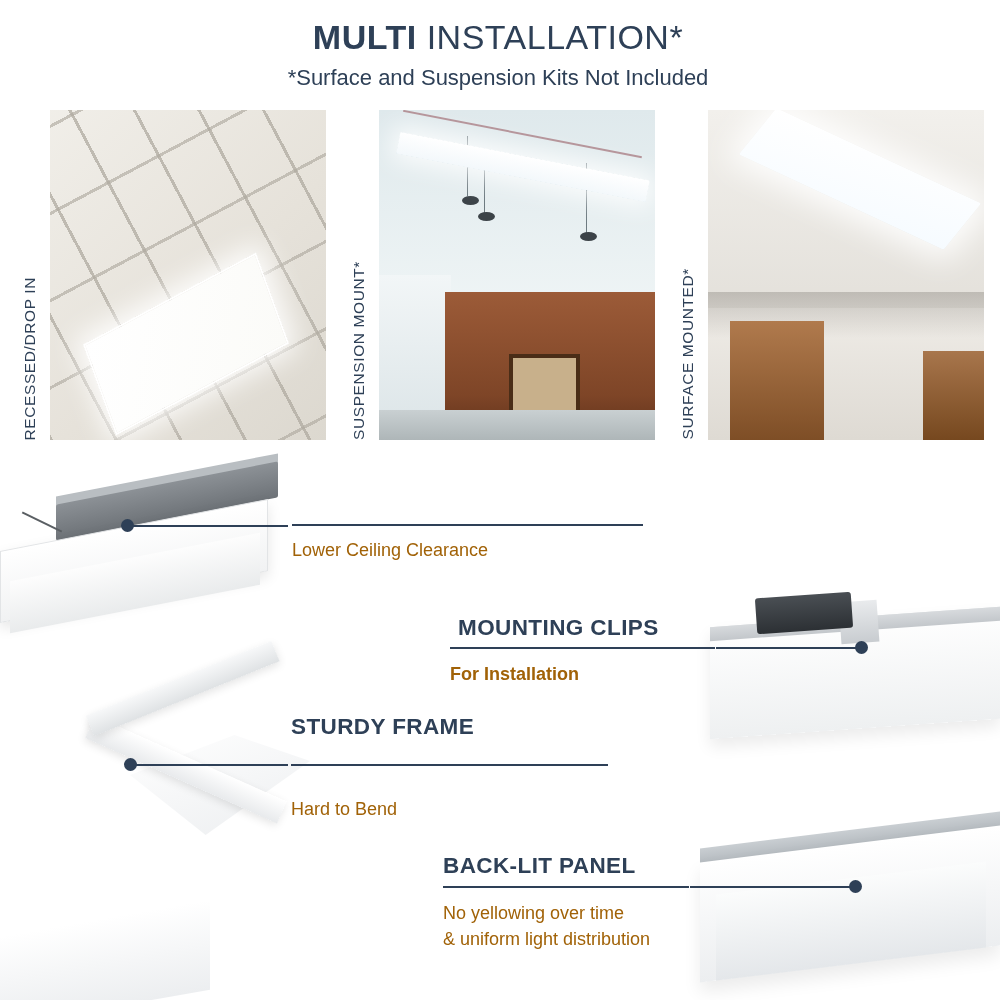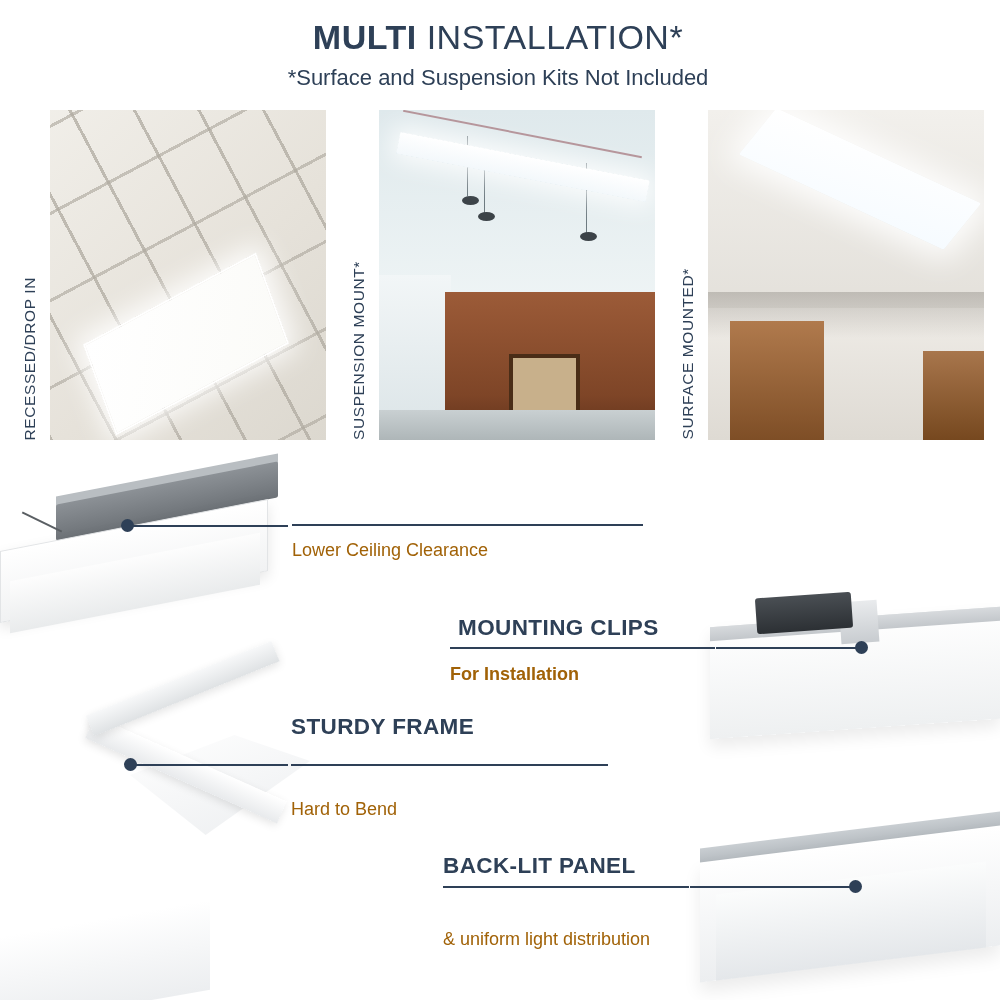--- a/index.html
+++ b/index.html
@@ -374,17 +374,18 @@
     <div class="dot-marker" style="left:124px; top:303px;"></div>
     <div class="leader" style="left:131px; top:309px; width:157px;"></div>
     <div class="feat-title" style="left:291px; top:259px;">STURDY FRAME</div>
     <div class="rule" style="left:291px; top:309px; width:317px;"></div>
     <div class="feat-desc" style="left:291px; top:342px;">Hard to Bend</div>
 
     <div class="dot-marker" style="left:849px; top:425px;"></div>
     <div class="leader" style="left:690px; top:431px; width:162px;"></div>
     <div class="feat-title" style="left:443px; top:398px;">BACK-LIT PANEL</div>
     <div class="rule" style="left:443px; top:431px; width:246px;"></div>
+    <div class="feat-desc" style="left:443px; top:446px;">No yellowing over time</div>
     <div class="feat-desc" style="left:443px; top:472px;text-align:right;">&amp; uniform light distribution</div>
 
   </div>
 
 </div>
 
 </body></html>

